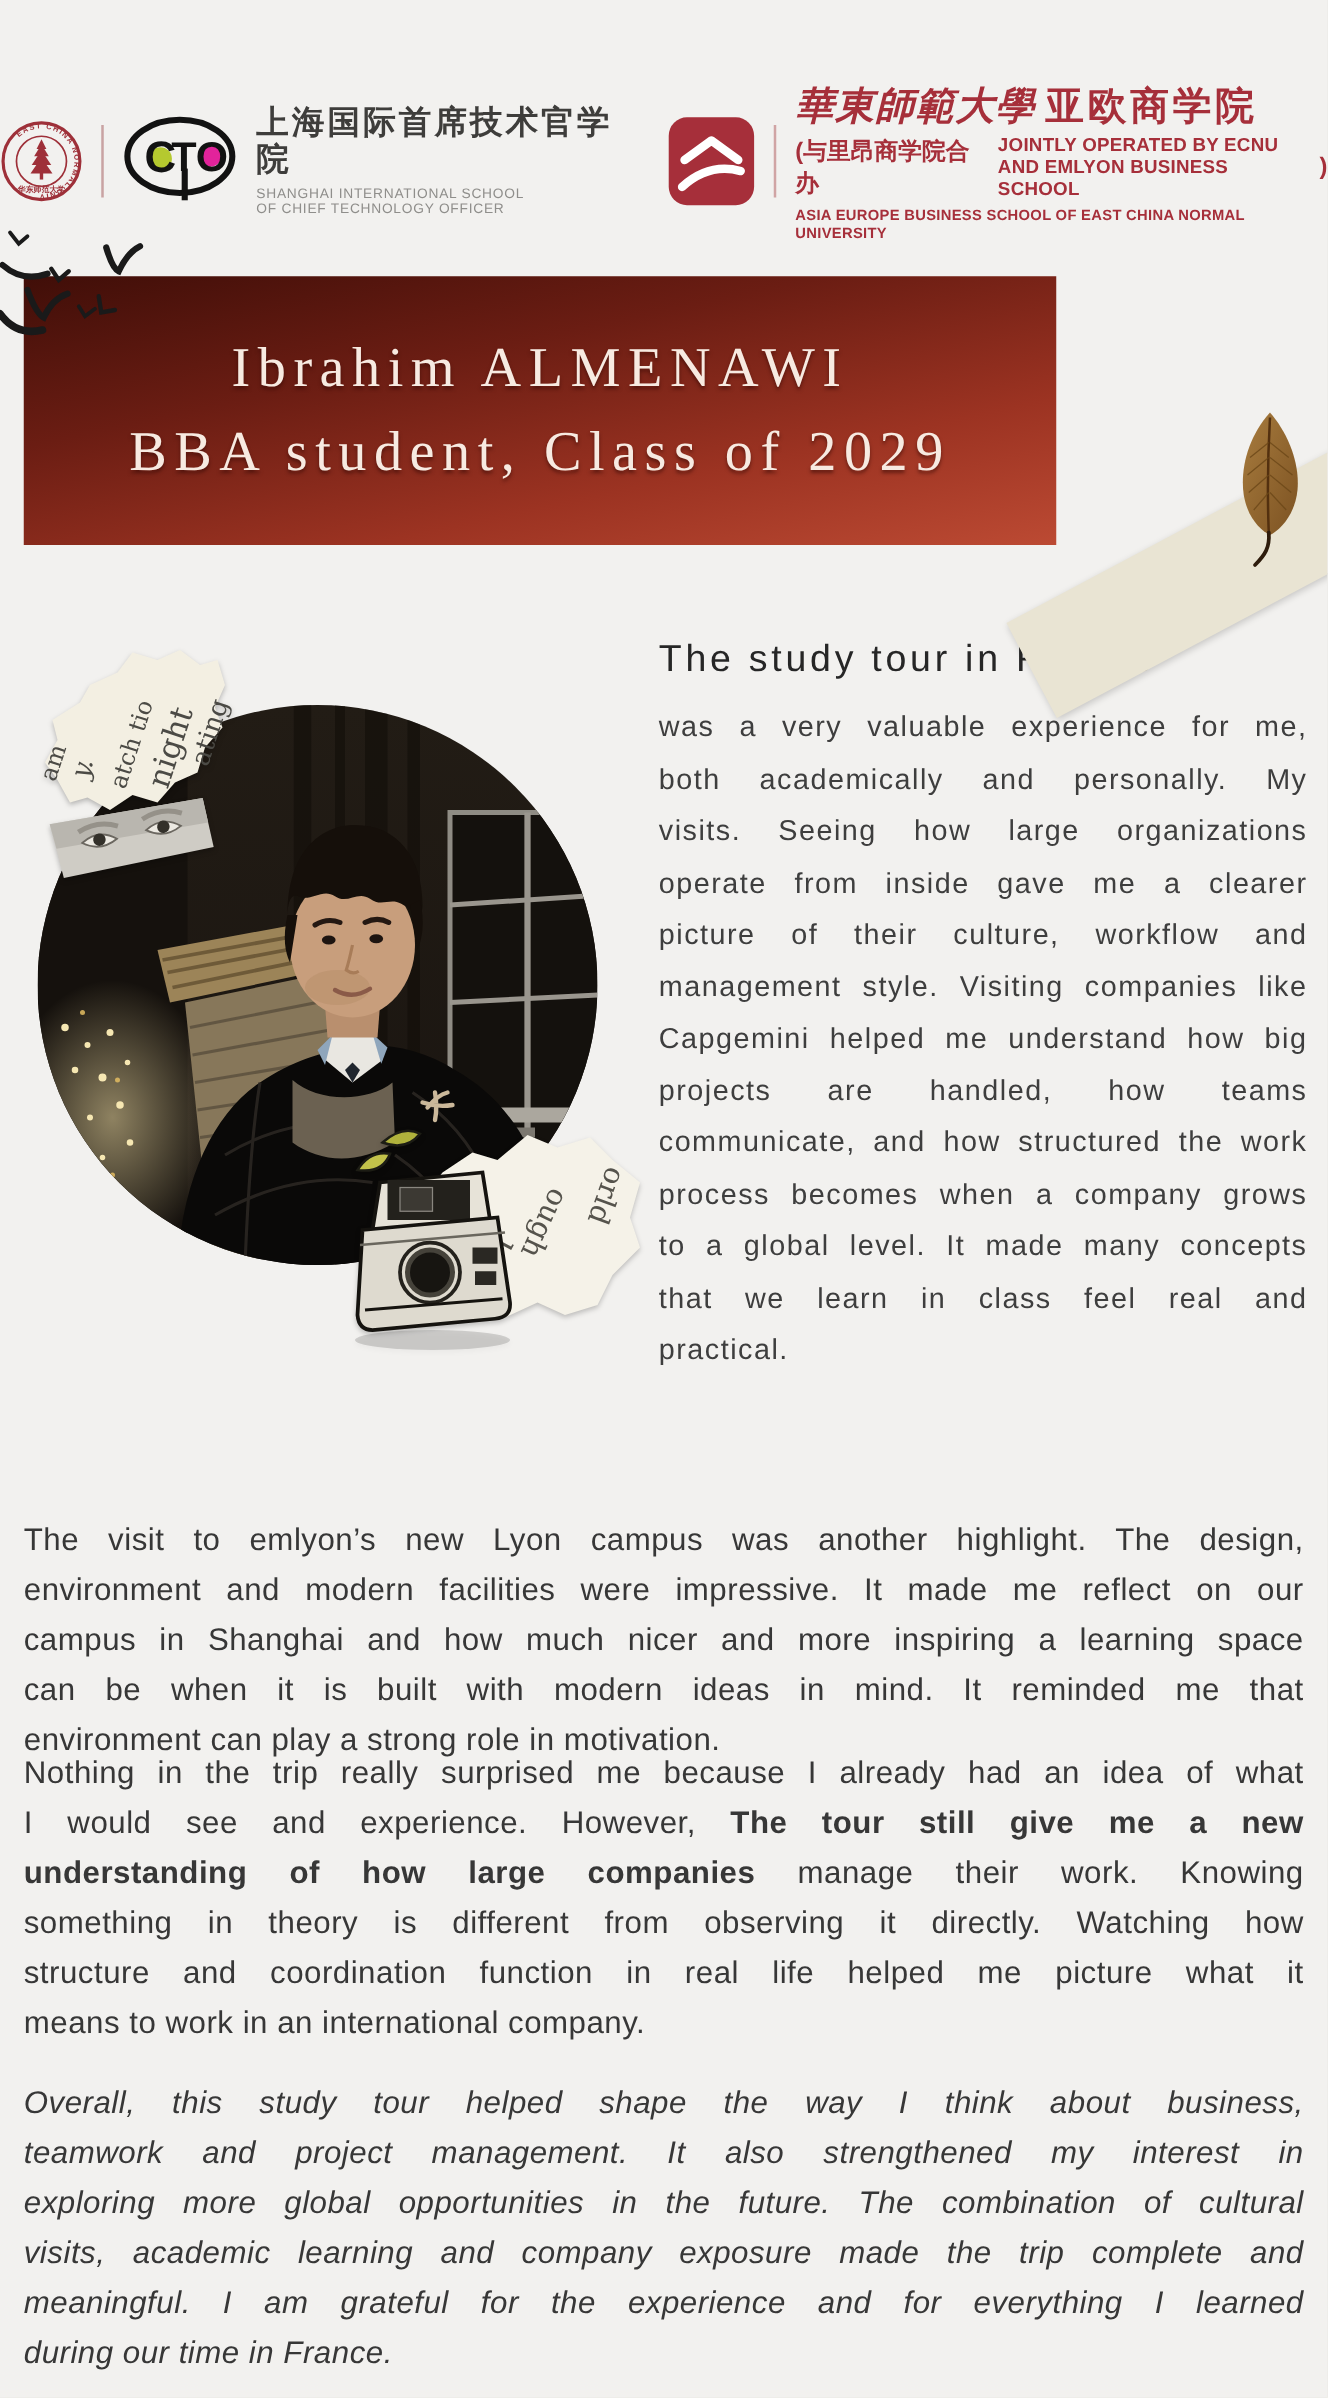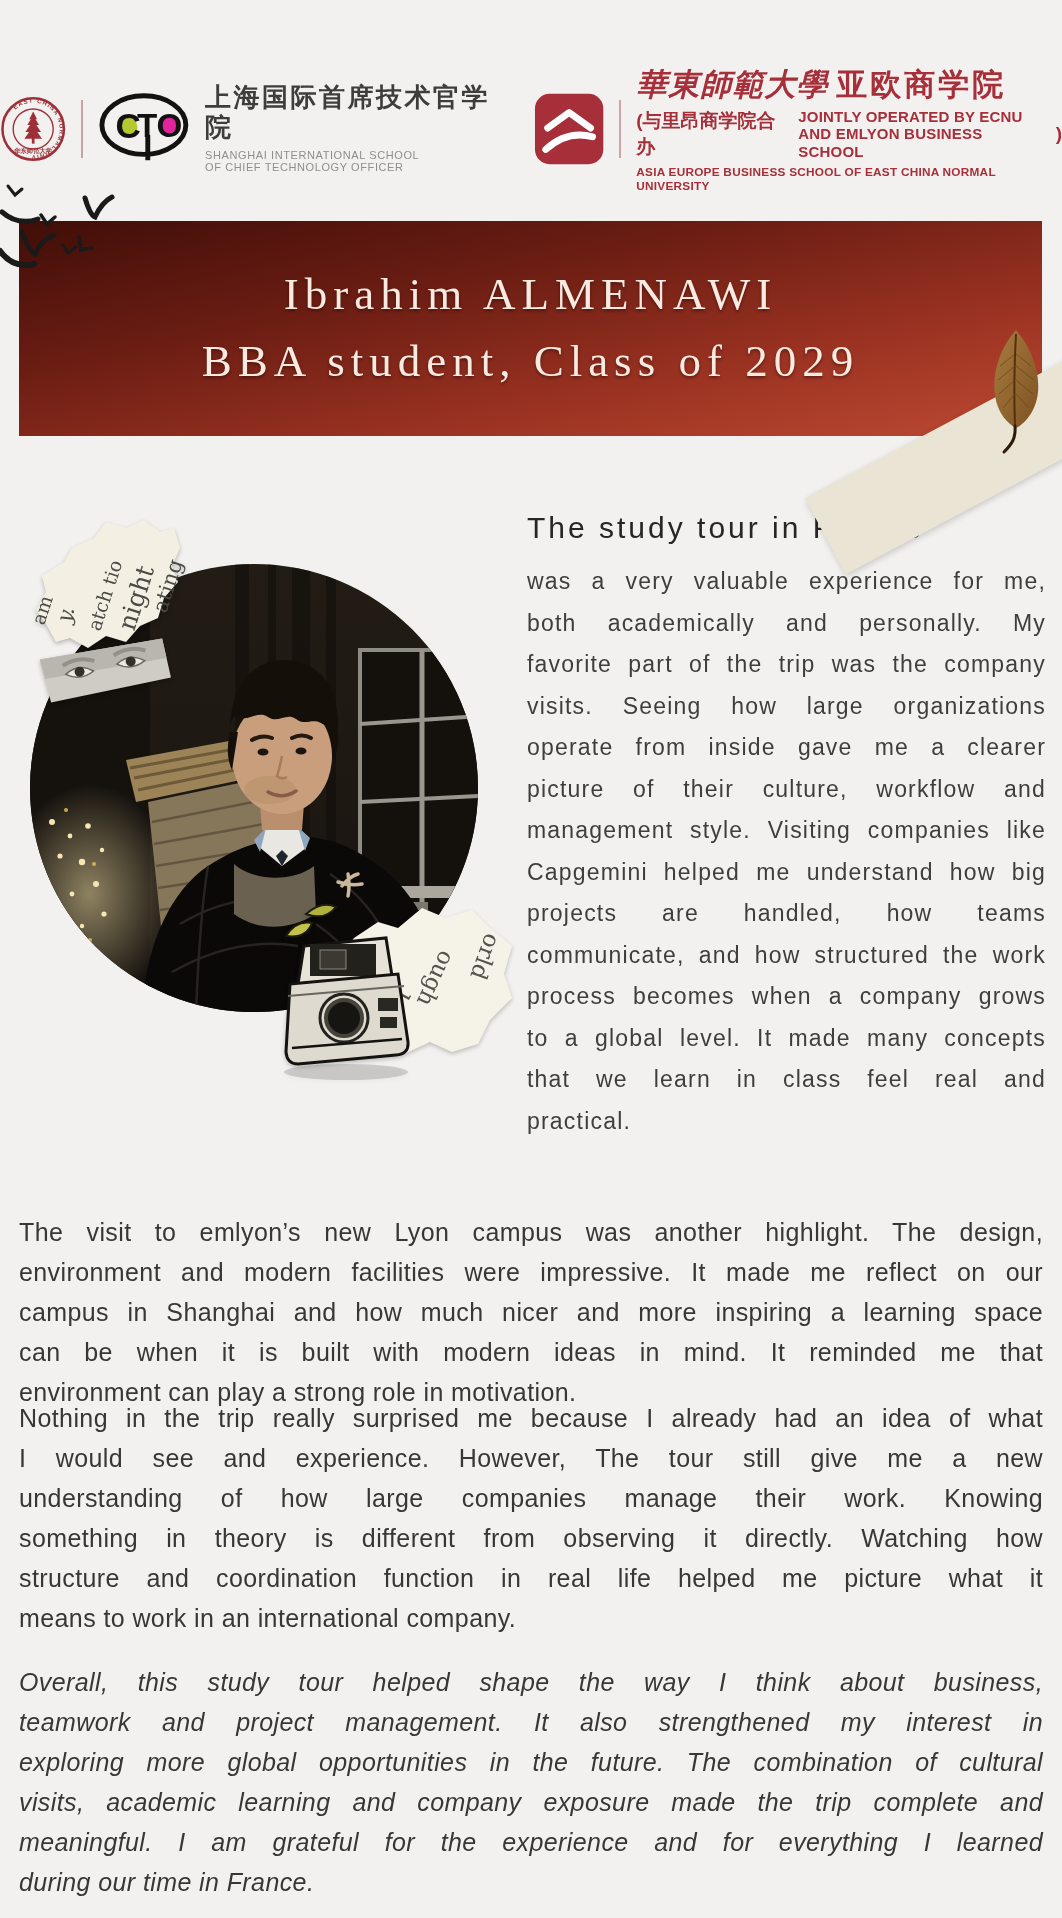--- a/index.html
+++ b/index.html
@@ -16,21 +16,21 @@
   .aebs-row1{display:flex;align-items:baseline;gap:8px;}
   .aebs-cal{font-family:"DejaVu Serif","Liberation Serif",serif;font-size:31px;font-weight:700;font-style:italic;letter-spacing:1px;}
   .aebs-cn{font-size:31px;font-weight:600;letter-spacing:3px;}
   .aebs-row2{display:flex;align-items:center;gap:4px;margin-top:2px;}
   .aebs-paren-cn{font-size:19px;font-weight:600;}
   .aebs-paren-en{font-size:15px;font-weight:700;line-height:1.15;letter-spacing:.2px;}
   .aebs-paren-close{font-size:19px;font-weight:600;}
   .aebs-row3{font-size:11.8px;font-weight:700;letter-spacing:.25px;margin-top:5px;}
 
   
-  .banner{position:absolute;left:19px;top:221px;width:1023px;height:215px;
+  .banner{position:absolute;left:19px;top:221px;width:826px;height:215px;
     background:linear-gradient(168deg,#400e08 0%,#6b1d13 35%,#9c3322 70%,var(--banner-bottom,#bc4a33) 100%);z-index:1;}
   .banner-title{margin-top:40px;text-align:center;font-family:"Liberation Serif","DejaVu Serif",serif;
     color:var(--banner-title,#f7eae1);font-size:45px;letter-spacing:6px;line-height:67px;font-weight:400;
     text-shadow:0 2px 3px rgba(50,8,4,.55);}
   .birds{position:absolute;left:0;top:158px;z-index:2;}
   .tape{position:absolute;right:-74px;top:416px;width:330px;height:86px;background:#e9e4d3;
     transform:rotate(-28deg);z-index:2;box-shadow:0 2px 6px rgba(0,0,0,.18);}
   .leaf{position:absolute;left:986px;top:328px;z-index:3;}
 
   
@@ -41,21 +41,21 @@
 
   
   .right-col{position:absolute;left:527px;top:510px;width:519px;}
   .article-heading{font-size:30px;letter-spacing:3px;color:#262626;font-weight:500;line-height:36px;margin:0 0 15px 0;}
   .tline{text-align:justify;text-align-last:justify;color:#3e3e3e;}
   .tline-last{text-align-last:left;}
   .intro-lines .tline{font-size:23px;letter-spacing:1.2px;line-height:41.5px;height:41.5px;}
   .wide-par{position:absolute;left:19px;width:1024px;}
   .wide-par .tline{font-size:25px;letter-spacing:.4px;line-height:40px;height:40px;color:#373737;}
   .p2{top:1212px;} .p3{top:1398px;} .p4{top:1662px;font-style:italic;}
-  .bold{font-weight:400;margin-top:41px;}
+  .bold{font-weight:700;margin-top:41px;}
 </style>
 </head>
 <body>
 
 <div class="page">
 
   <div class="header">
 
     <svg width="68" height="68" viewBox="0 0 68 68">
       <circle cx="34" cy="34" r="31.5" fill="none" stroke="#9e3039" stroke-width="2.6"></circle>
@@ -328,21 +328,20 @@
         </g>
       </g>
     </svg>
   </div>
 
   <div class="right-col">
     <h2 class="article-heading">The study tour in France</h2>
     <div class="intro-lines">
         <div class="tline">was a very valuable experience for me,</div>
         <div class="tline">both academically and personally. My</div>
-        <div class="tline">favorite part of the trip was the company</div>
         <div class="tline">visits. Seeing how large organizations</div>
         <div class="tline">operate from inside gave me a clearer</div>
         <div class="tline">picture of their culture, workflow and</div>
         <div class="tline">management style. Visiting companies like</div>
         <div class="tline">Capgemini helped me understand how big</div>
         <div class="tline">projects are handled, how teams</div>
         <div class="tline">communicate, and how structured the work</div>
         <div class="tline">process becomes when a company grows</div>
         <div class="tline">to a global level. It made many concepts</div>
         <div class="tline">that we learn in class feel real and</div>

